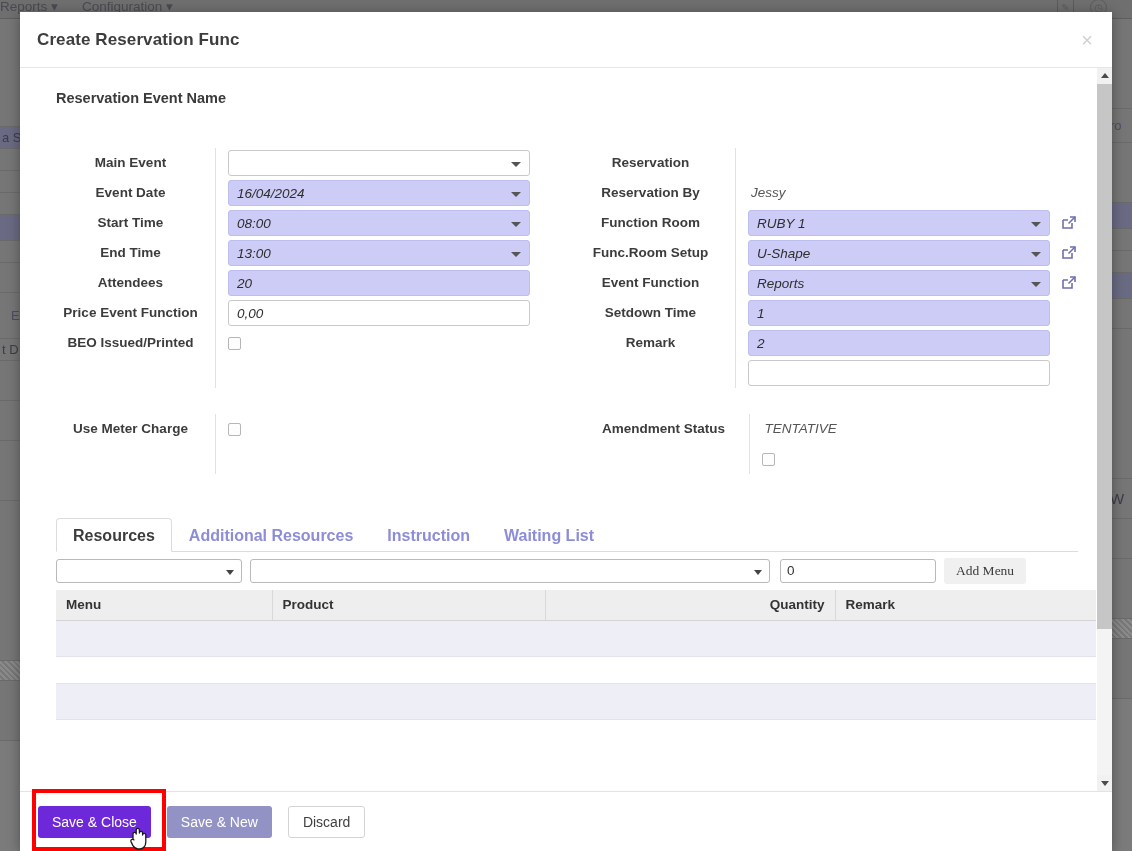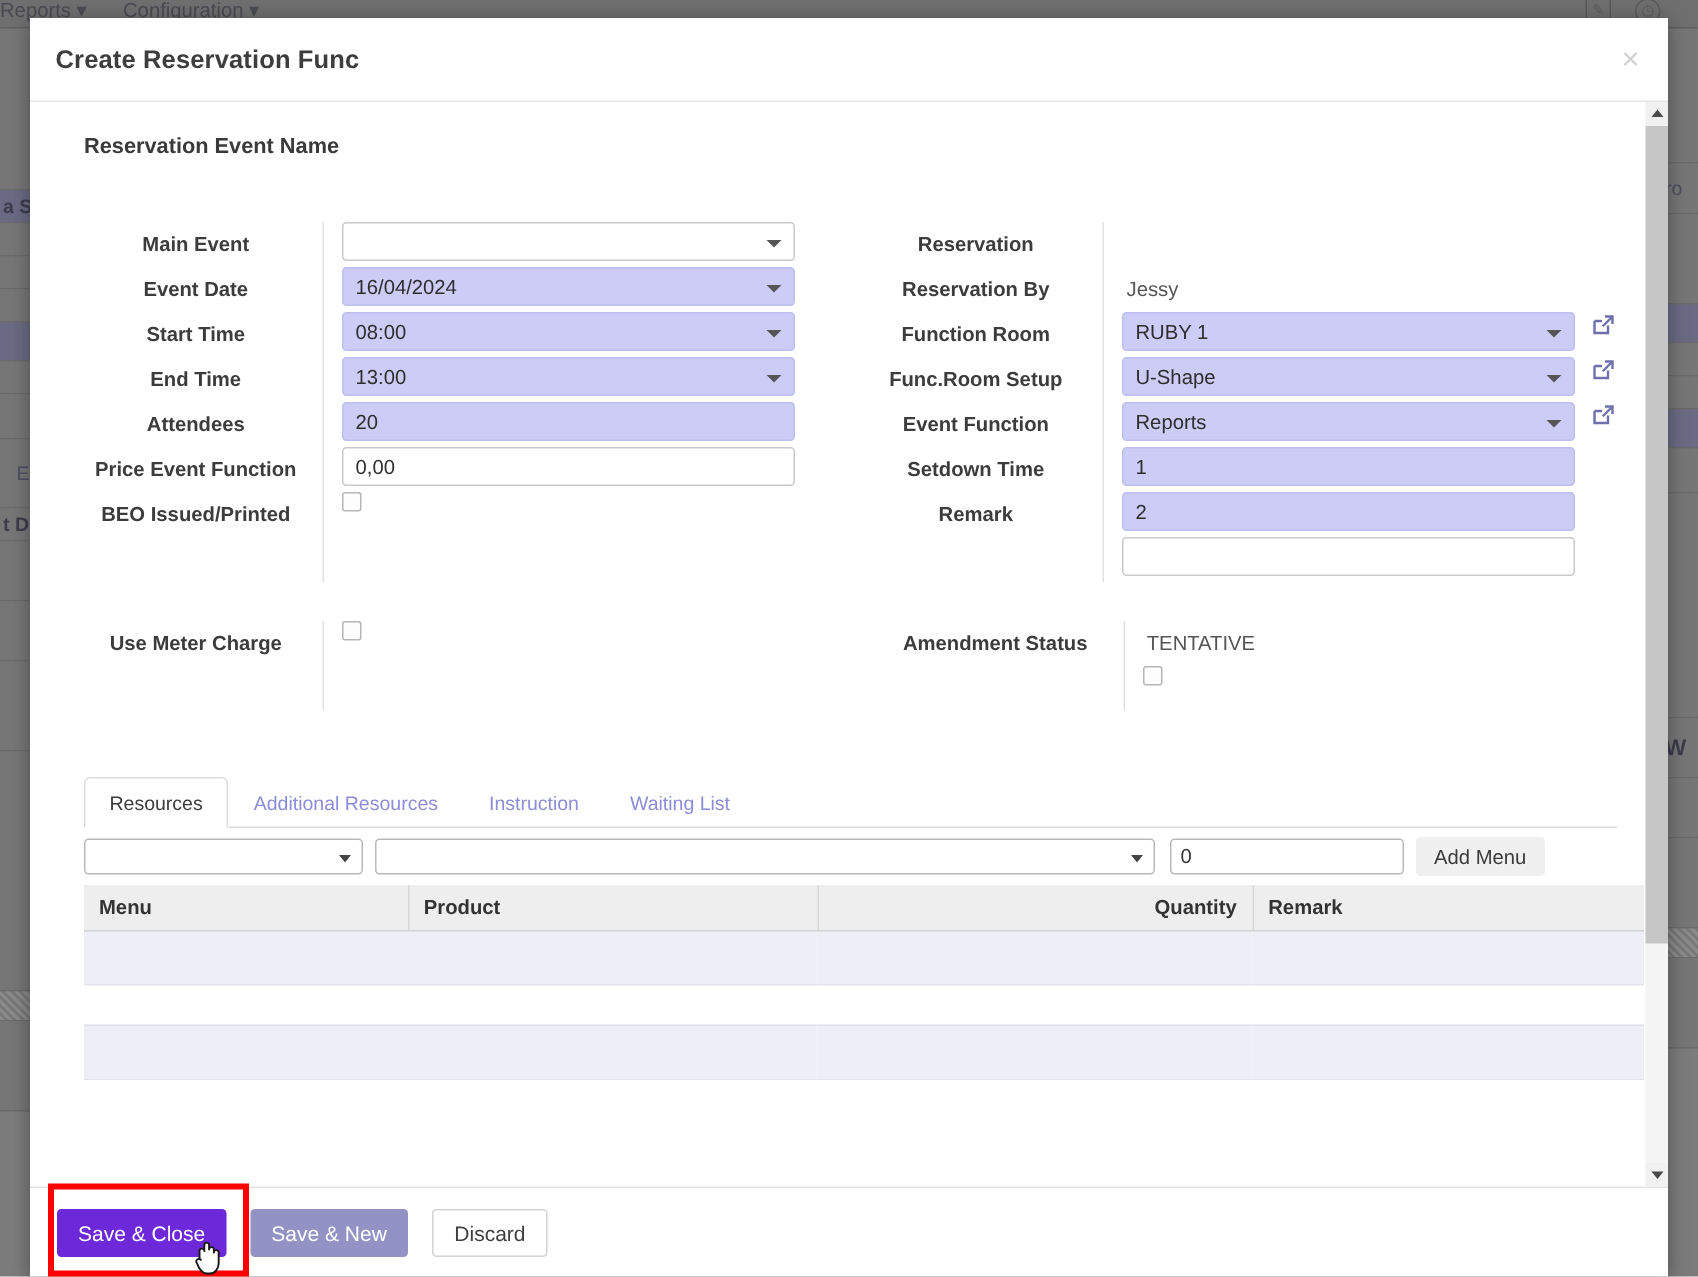--- a/index.html
+++ b/index.html
@@ -47,21 +47,21 @@
     overflow: hidden;
   }
   #bg-left { left: 0; width: 22px; }
   #bg-right { right: 0; width: 32px; }
   .bg-row {
     position: relative;
     border-bottom: 1px solid #6a6a6a;
     background: #767676;
     font-size: 13px;
     color: #3c3c4c;
-    font-weight: bold;
+    font-weight: normal;
     white-space: nowrap;
     padding-left: 2px;
     overflow: hidden;
   }
   .bg-row.sel { background: #6a6a84; }
   .bg-row.plain { color: #4d4d66; font-weight: normal; }
   .bg-row.hatch {
     background: repeating-linear-gradient(45deg,#8a8a8a 0 2px,#787878 2px 4px);
   }
 
@@ -160,21 +160,21 @@
   }
   .lbl {
     height: 30px; line-height: 30px;
     font-size: 13.5px; font-weight: bold; color: #3c3c3c;
     white-space: nowrap;
     padding-left: 18px;
     text-align: center;
   }
   .fieldrow {
     height: 30px;
-    display: flex; 
+    display: flex; align-items: center; font-style: italic;
   }
   .ctl {
     height: 26px;
     border: 1px solid #c9c9c9;
     border-radius: 3px;
     background: #ffffff;
     font-size: 13.5px;
     color: #2e2e2e;
     display: flex; align-items: center;
     padding: 0 8px;
@@ -207,28 +207,28 @@
   .block2 { display: flex; margin-top: 26px; }
 
   
   #tabs-wrap { margin: 44px 0 0 18px; }
   .tabs {
     display: flex; align-items: flex-end;
     border-bottom: 1px solid #dcdcdc;
     height: 34px;
   }
   .tab {
-    font-size: 13px;
+    font-size: 16px;
     padding: 8px 16px 7px 16px;
     color: #8c8cd8;
     cursor: pointer;
     border: 1px solid transparent;
     border-radius: 4px 4px 0 0;
     line-height: 17px;
-    position: relative; top: 1px;
+    position: relative; top: 1px; font-weight: bold;
   }
   .tab.active {
     color: #3c3c3c;
     background: #fff;
     border-color: #dcdcdc;
     border-bottom-color: #fff;
   }
 
   
   .addrow { display: flex; align-items: center; margin-top: 6px; }
@@ -249,21 +249,21 @@
     border: 1px solid #b9b9b9; border-radius: 3px;
     background: #fff; font-size: 13.5px; color: #333;
     padding: 0 6px; line-height: 22px;
   }
   .addbtn {
     margin-left: 8px; height: 26px;
     background: #f0f0f0;
     border: 0; border-radius: 3px;
     font-size: 13.5px; color: #3b3b3b;
     padding: 0 12px; cursor: pointer;
-    font-family: Liberation Sans, sans-serif;
+    font-family: Liberation Serif, serif;
   }
 
   
   table.grid {
     width: 1043px;
     border-collapse: collapse;
     margin-top: 6px;
     table-layout: fixed;
   }
   table.grid th {

